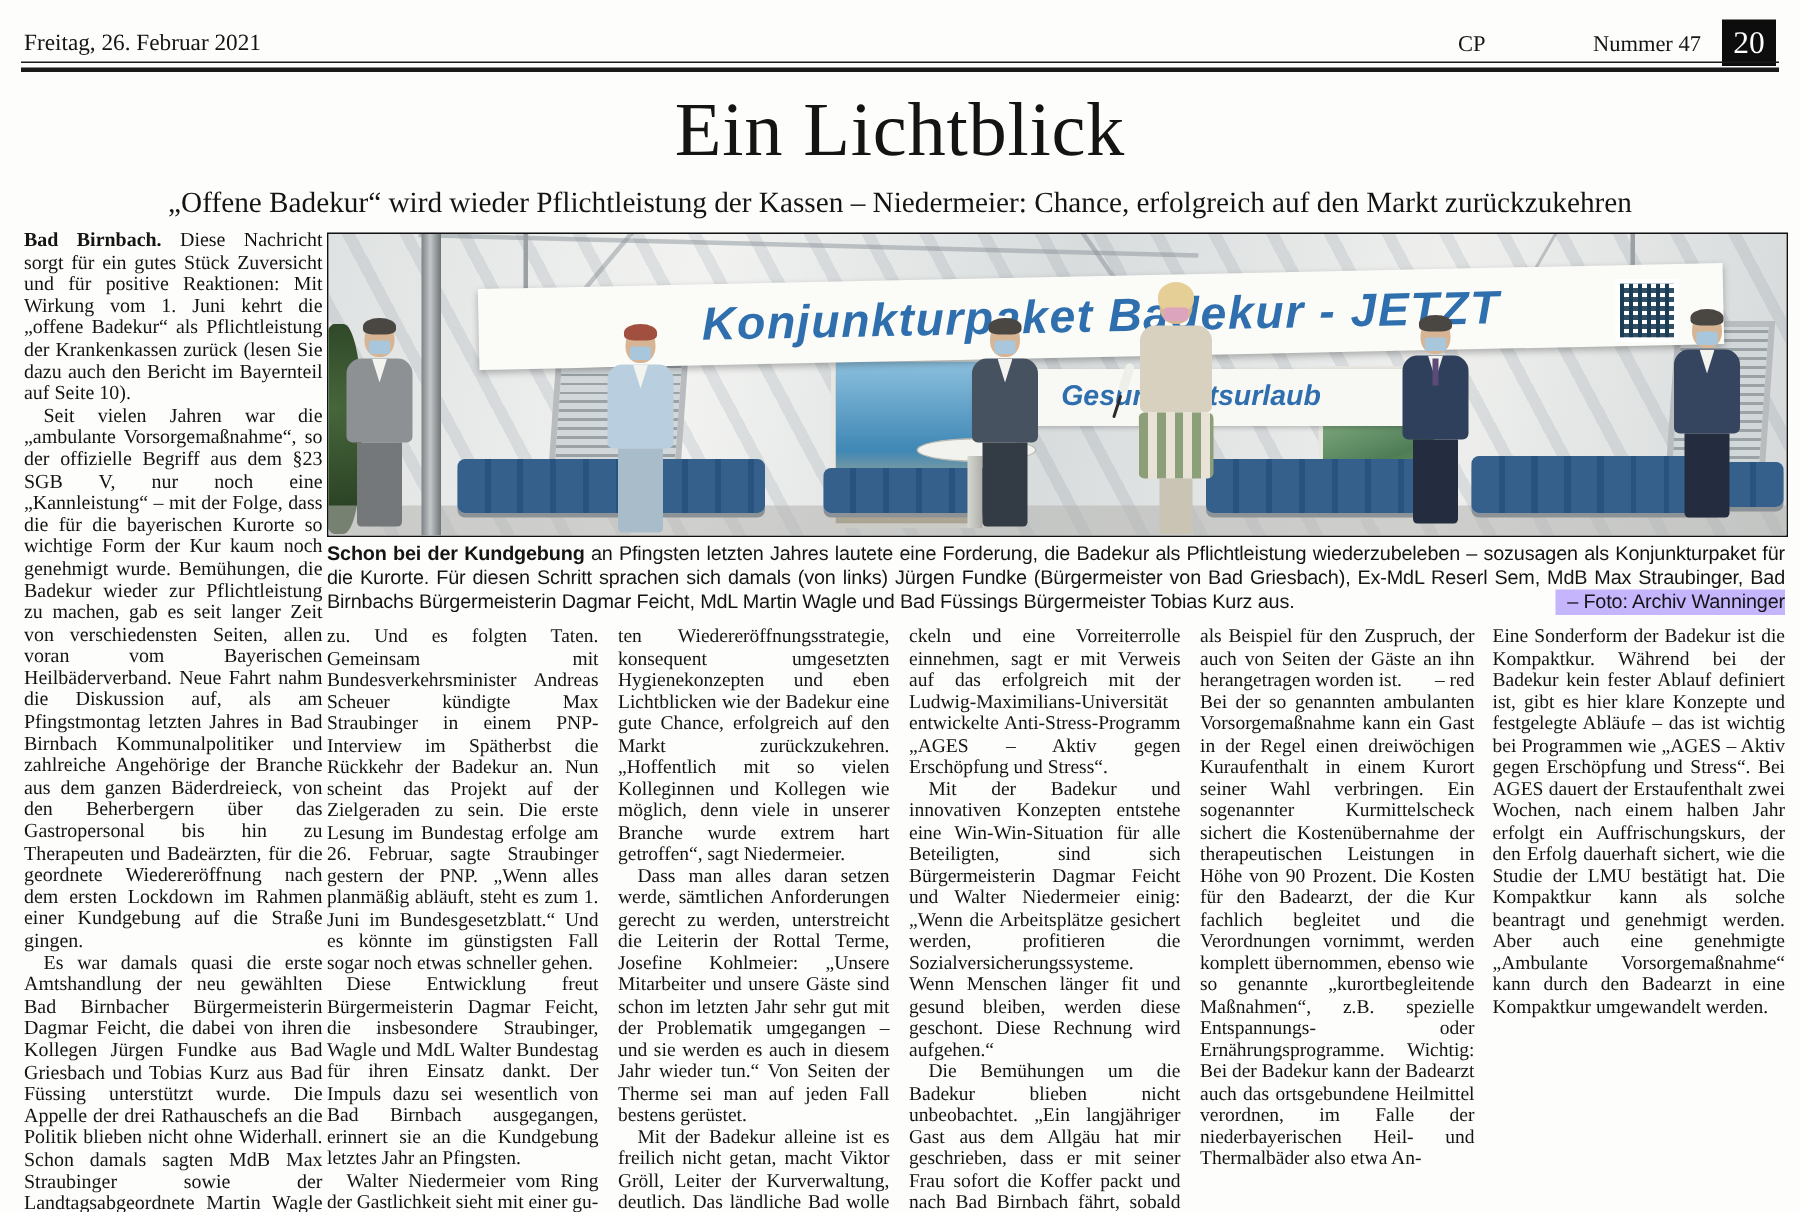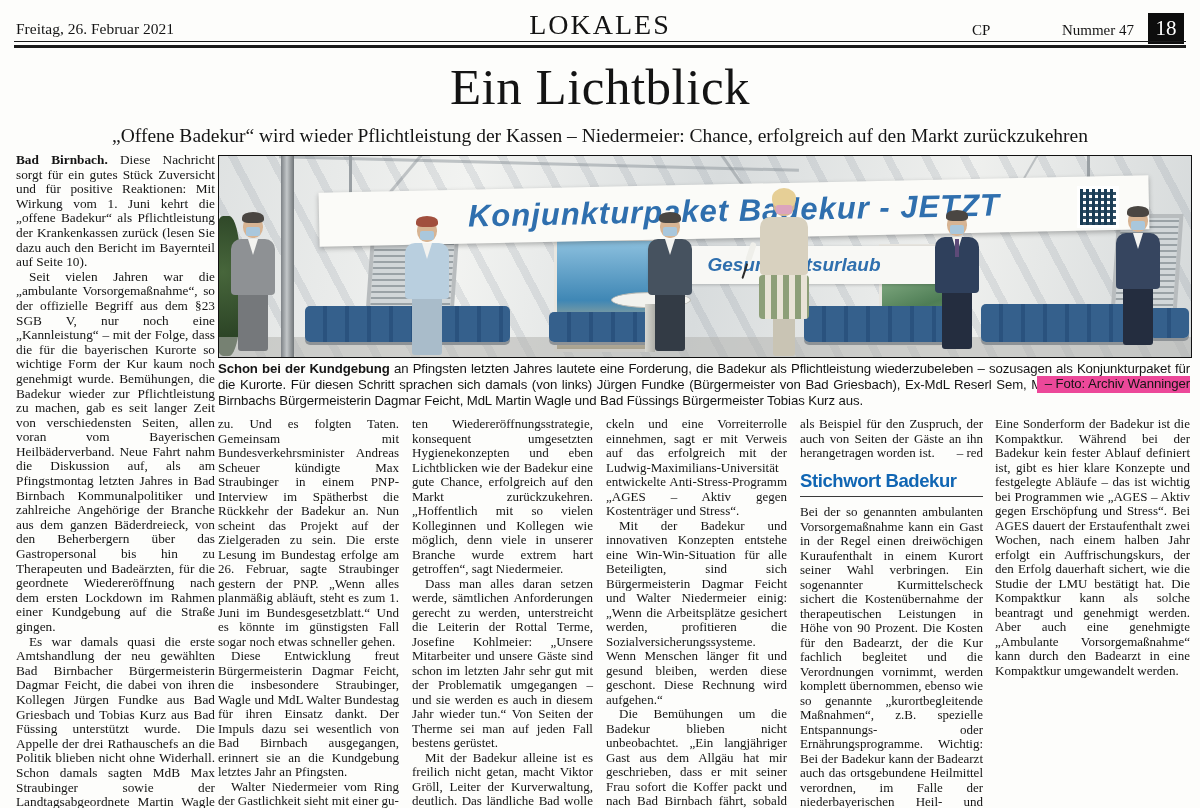--- a/index.html
+++ b/index.html
@@ -112,32 +112,31 @@
              background:repeating-linear-gradient(90deg,#8d9f78 0 6px,#e8e3d6 6px 12px);}
   .p4 .legs{top:129px;width:22px;height:37px;background:#c9c4b4;}
   .mic{left:-4px;top:52px;width:6px;height:20px;border-radius:3px;background:#efefea;
        transform:rotate(18deg);box-shadow:0 20px 0 -2px #2b2b2b;}
   .p5{left:712px;top:56px;} .p5 .torso{background:#2f405c;} .p5 .legs{background:#242d3f;}
   .p6{left:893px;top:52px;} .p6 .torso{background:#36455f;} .p6 .legs{background:#242d3f;}
   
   .caption{position:absolute;left:218px;top:361px;width:972px;font-family:"Liberation Sans",sans-serif;
            font-size:13.2px;line-height:16.2px;text-align:justify;letter-spacing:-0.1px;}
   .cap-lead{font-weight:bold;}
-  .cap-credit{position:absolute;right:0;bottom:17px;background:#ec4899;padding-left:8px;}
+  .cap-credit{position:absolute;right:0;bottom:0;background:#c4b5fd;padding-left:8px;}
 </style>
 </head>
 <body>
 
 <div class="sheet">
 
   <span class="mast-date">Freitag, 26. Februar 2021</span>
-  <span class="mast-section">LOKALES</span>
   <span class="mast-edition">CP</span>
   <span class="mast-issue">Nummer 47</span>
-  <span class="mast-pagebox">18</span>
+  <span class="mast-pagebox">20</span>
   <div class="rule-a"></div>
   <div class="rule-b"></div>
 
   <h1 class="headline">Ein Lichtblick</h1>
   <h2 class="subheadline">„Offene Badekur“ wird wieder Pflichtleistung der Kassen – Niedermeier: Chance, erfolgreich auf den Markt zurückzukehren</h2>
 
   <section class="col col1">
     <p><span class="lead-in">Bad Birnbach.</span><span> Diese Nachricht sorgt für ein gutes Stück Zuversicht und für positive Reaktionen: Mit Wirkung vom 1. Juni kehrt die „offene Badekur“ als Pflichtleistung der Krankenkassen zurück (lesen Sie dazu auch den Bericht im Bayernteil auf Seite 10).</span></p>
     <p class="ind">Seit vielen Jahren war die „ambulante Vorsorgemaßnahme“, so der offizielle Begriff aus dem §23 SGB V, nur noch eine „Kannleistung“ – mit der Folge, dass die für die bayerischen Kurorte so wichtige Form der Kur kaum noch genehmigt wurde. Bemühungen, die Badekur wieder zur Pflichtleistung zu machen, gab es seit langer Zeit von verschiedensten Seiten, allen voran vom Bayerischen Heilbäderverband. Neue Fahrt nahm die Diskussion auf, als am Pfingstmontag letzten Jahres in Bad Birnbach Kommunalpolitiker und zahlreiche Angehörige der Branche aus dem ganzen Bäderdreieck, von den Beherbergern über das Gastropersonal bis hin zu Therapeuten und Badeärzten, für die geordnete Wiedereröffnung nach dem ersten Lockdown im Rahmen einer Kundgebung auf die Straße gingen.</p>
     <p class="ind">Es war damals quasi die erste Amtshandlung der neu gewählten Bad Birnbacher Bürgermeisterin Dagmar Feicht, die dabei von ihren Kollegen Jürgen Fundke aus Bad Griesbach und Tobias Kurz aus Bad Füssing unterstützt wurde. Die Appelle der drei Rathauschefs an die Politik blieben nicht ohne Widerhall. Schon damals sagten MdB Max Straubinger sowie der Landtagsabgeordnete Martin Wagle ihre Unterstützung</p>
@@ -247,28 +246,27 @@
     <p class="ind">Walter Niedermeier vom Ring der Gastlichkeit sieht mit einer gu-</p>
   </section>
 
   <section class="col colB">
     <p>ten Wiedereröffnungsstrategie, konsequent umgesetzten Hygienekonzepten und eben Lichtblicken wie der Badekur eine gute Chance, erfolgreich auf den Markt zurückzukehren. „Hoffentlich mit so vielen Kolleginnen und Kollegen wie möglich, denn viele in unserer Branche wurde extrem hart getroffen“, sagt Niedermeier.</p>
     <p class="ind">Dass man alles daran setzen werde, sämtlichen Anforderungen gerecht zu werden, unterstreicht die Leiterin der Rottal Terme, Josefine Kohlmeier: „Unsere Mitarbeiter und unsere Gäste sind schon im letzten Jahr sehr gut mit der Problematik umgegangen – und sie werden es auch in diesem Jahr wieder tun.“ Von Seiten der Therme sei man auf jeden Fall bestens gerüstet.</p>
     <p class="ind">Mit der Badekur alleine ist es freilich nicht getan, macht Viktor Gröll, Leiter der Kurverwaltung, deutlich. Das ländliche Bad wolle sich in jedem Fall weiter entwi-</p>
   </section>
 
   <section class="col colC">
-    <p>ckeln und eine Vorreiterrolle einnehmen, sagt er mit Verweis auf das erfolgreich mit der Ludwig-Maximilians-Universität entwickelte Anti-Stress-Programm „AGES – Aktiv gegen Kostenträger und Stress“.</p>
+    <p>ckeln und eine Vorreiterrolle einnehmen, sagt er mit Verweis auf das erfolgreich mit der Ludwig-Maximilians-Universität entwickelte Anti-Stress-Programm „AGES – Aktiv gegen Erschöpfung und Stress“.</p>
     <p class="ind">Mit der Badekur und innovativen Konzepten entstehe eine Win-Win-Situation für alle Beteiligten, sind sich Bürgermeisterin Dagmar Feicht und Walter Niedermeier einig: „Wenn die Arbeitsplätze gesichert werden, profitieren die Sozialversicherungssysteme. Wenn Menschen länger fit und gesund bleiben, werden diese geschont. Diese Rechnung wird aufgehen.“</p>
     <p class="ind">Die Bemühungen um die Badekur blieben nicht unbeobachtet. „Ein langjähriger Gast aus dem Allgäu hat mir geschrieben, dass er mit seiner Frau sofort die Koffer packt und nach Bad Birnbach fährt, sobald es die Badekur wieder gibt“, erzählt Max Straubinger</p>
   </section>
 
   <section class="col colD">
     <p class="rel"><span>als Beispiel für den Zuspruch, der auch von Seiten der Gäste an ihn herangetragen worden ist.</span><span class="inline-credit">–  red</span></p>
-    <h3 class="stichwort">Stichwort Badekur</h3>
     <p>Bei der so genannten ambulanten Vorsorgemaßnahme kann ein Gast in der Regel einen dreiwöchigen Kuraufenthalt in einem Kurort seiner Wahl verbringen. Ein sogenannter Kurmittelscheck sichert die Kostenübernahme der therapeutischen Leistungen in Höhe von 90 Prozent. Die Kosten für den Badearzt, der die Kur fachlich begleitet und die Verordnungen vornimmt, werden komplett übernommen, ebenso wie so genannte „kurortbegleitende Maßnahmen“, z.B. spezielle Entspannungs- oder Ernährungsprogramme. Wichtig: Bei der Badekur kann der Badearzt auch das ortsgebundene Heilmittel verordnen, im Falle der niederbayerischen Heil- und Thermalbäder also etwa An-</p>
   </section>
 
   <section class="col colE">
     <p>Eine Sonderform der Badekur ist die Kompaktkur. Während bei der Badekur kein fester Ablauf definiert ist, gibt es hier klare Konzepte und festgelegte Abläufe – das ist wichtig bei Programmen wie „AGES – Aktiv gegen Erschöpfung und Stress“. Bei AGES dauert der Erstaufenthalt zwei Wochen, nach einem halben Jahr erfolgt ein Auffrischungskurs, der den Erfolg dauerhaft sichert, wie die Studie der LMU bestätigt hat. Die Kompaktkur kann als solche beantragt und genehmigt werden. Aber auch eine genehmigte „Ambulante Vorsorgemaßnahme“ kann durch den Badearzt in eine Kompaktkur umgewandelt werden.</p>
   </section>
 
 </div>
 
 </body></html>

